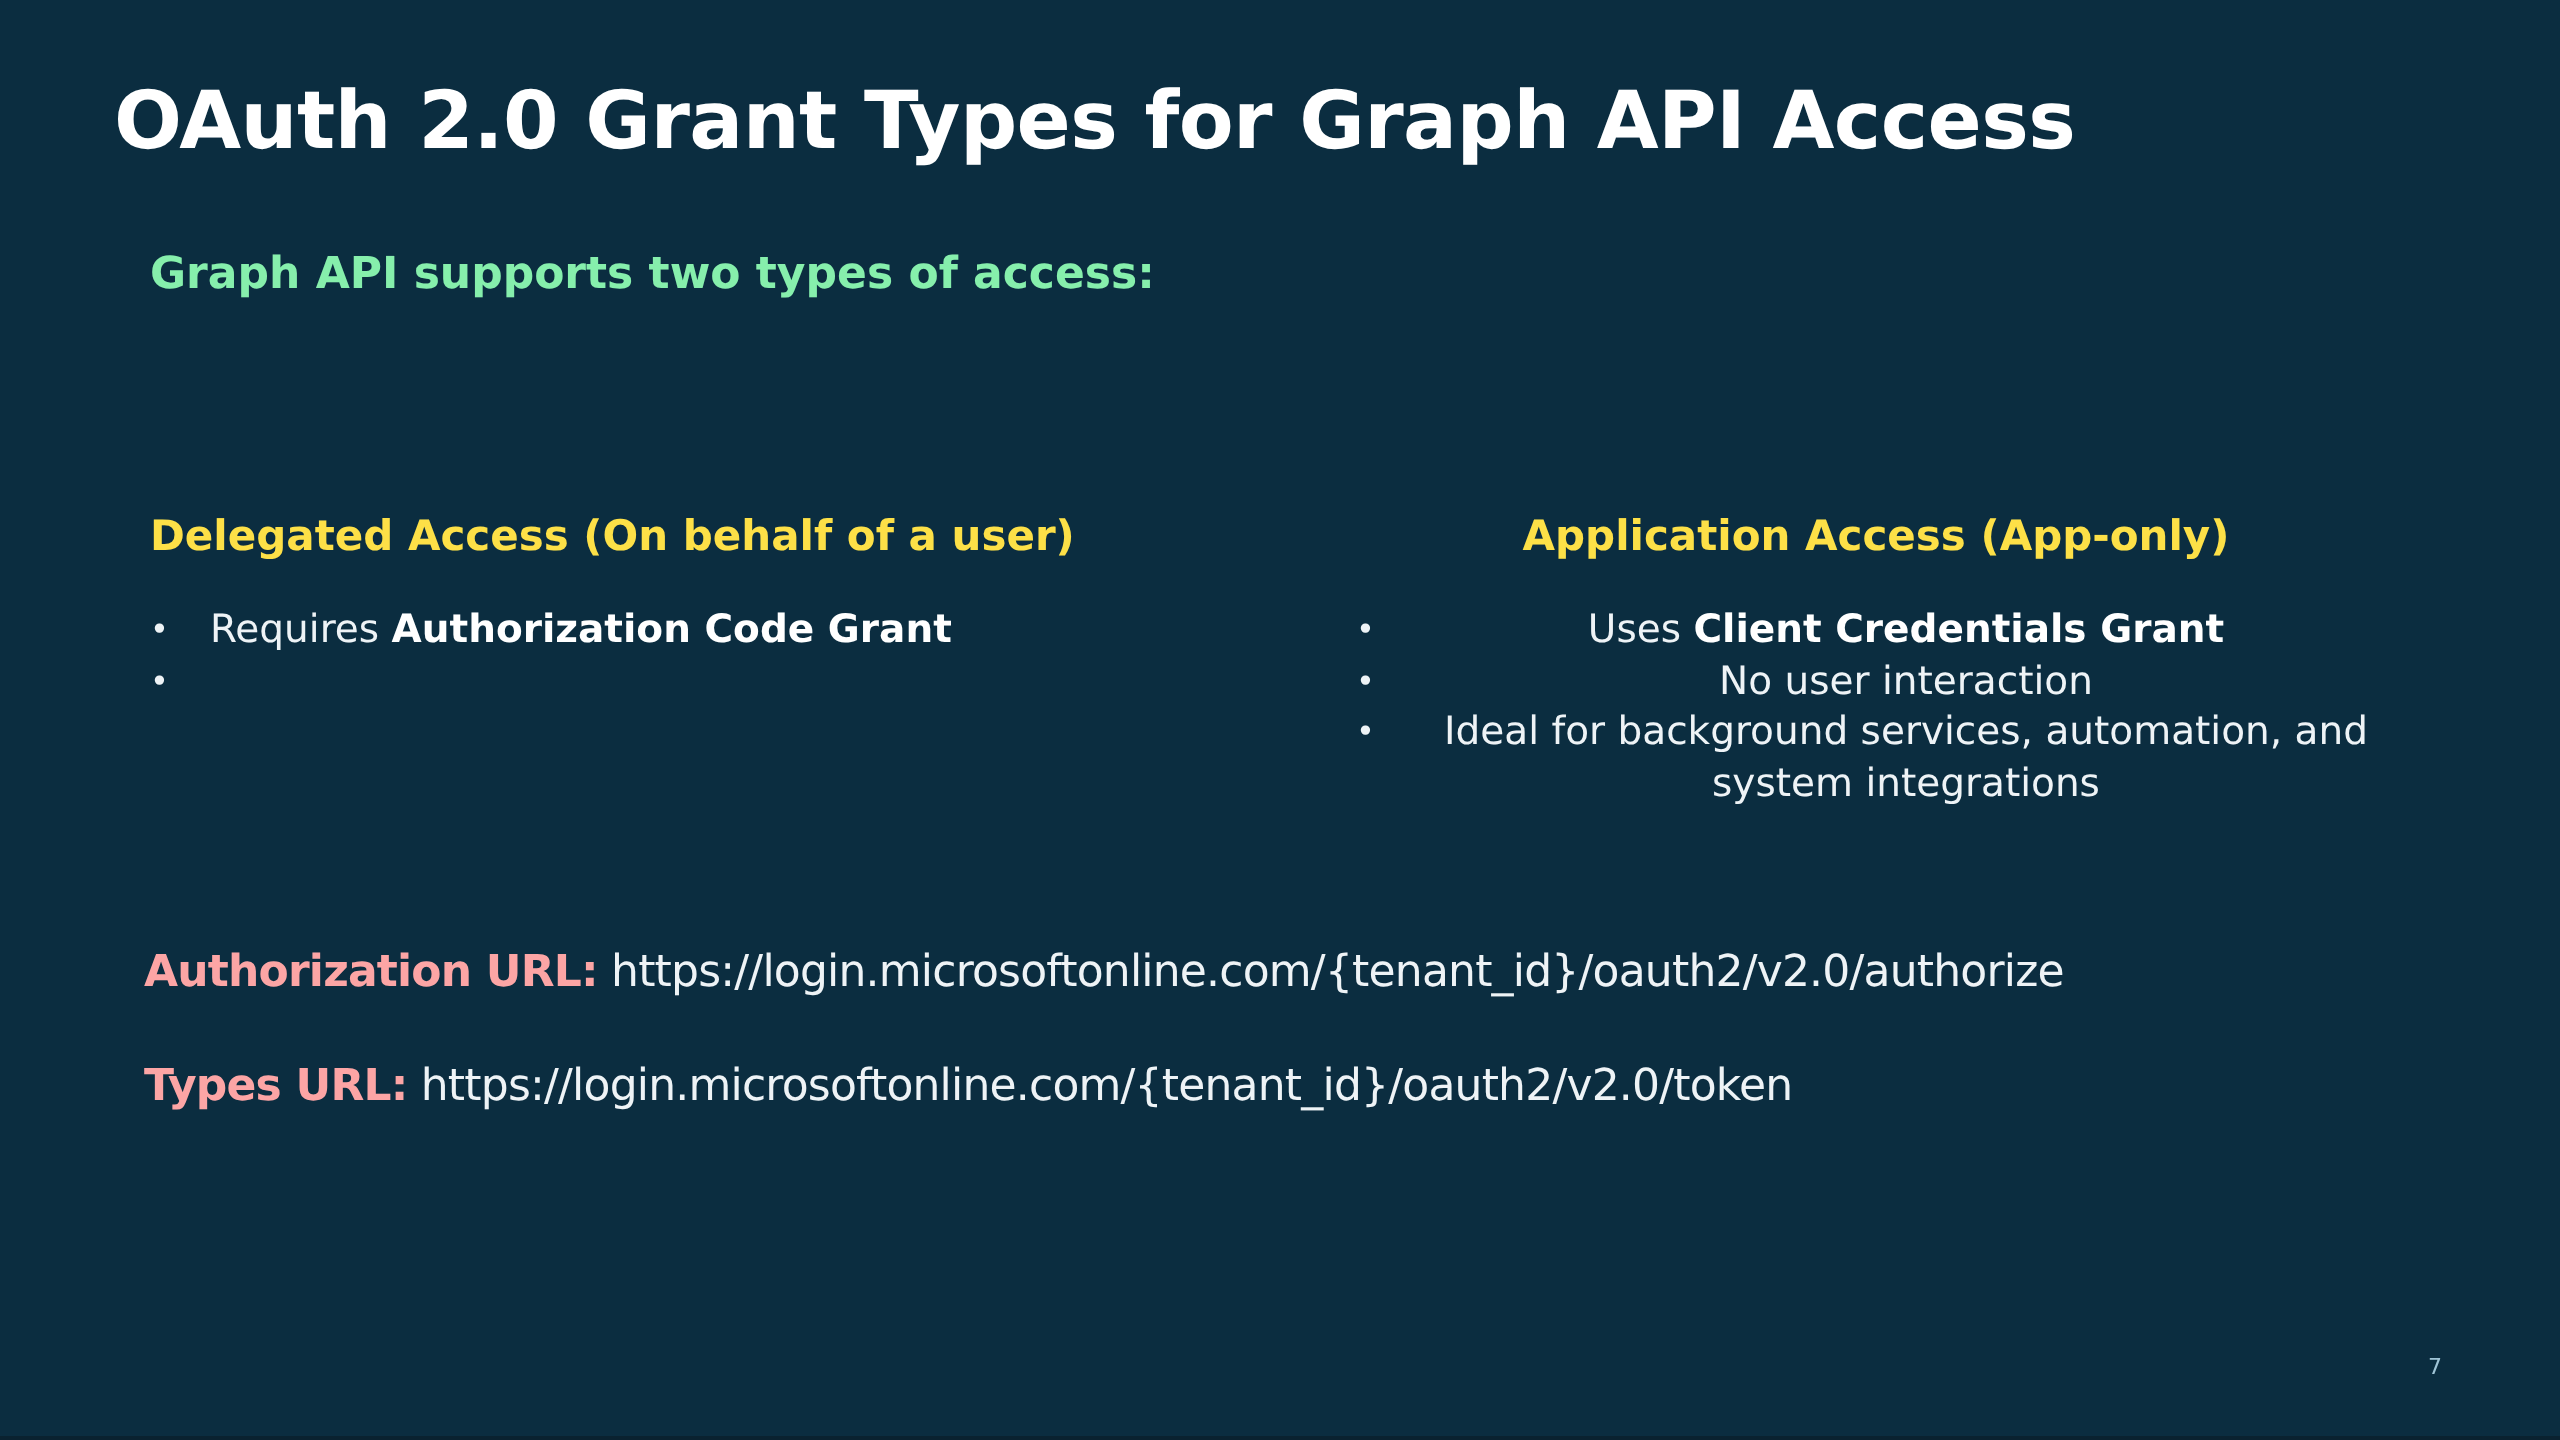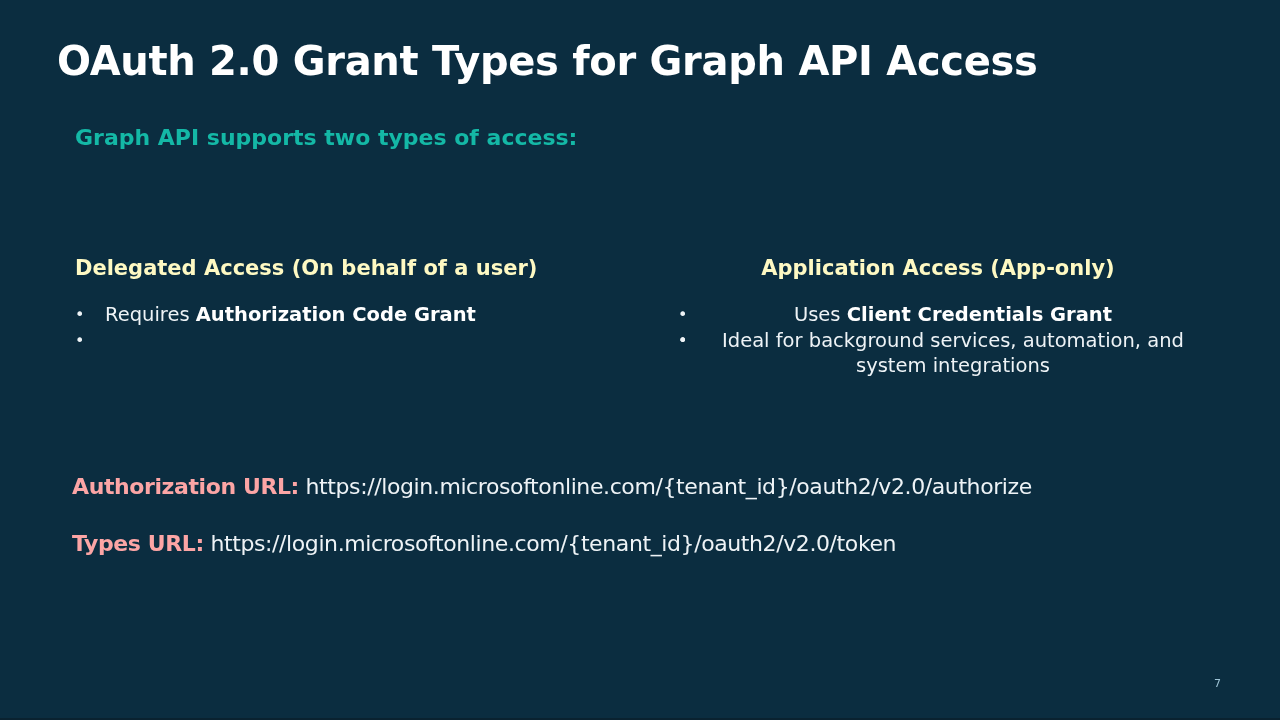--- a/index.html
+++ b/index.html
@@ -54,33 +54,33 @@
       letter-spacing: -0.3px;
       color: #ffffff;
       white-space: nowrap;
     }
     .intro {
       position: absolute;
       left: 75px;
       top: 125px;
       font-size: 22px;
       font-weight: bold;
-      color: #14b8a6;
+      color: #86efac;
       white-space: nowrap;
     }
     .column {
       position: absolute;
       top: 256px;
     }
     .col-left { left: 75px; width: 560px; }
     .col-right { left: 678px; width: 520px; text-align: center; }
     .col-heading {
       font-size: 21px;
       font-weight: bold;
-      color: #fef9c3;
+      color: #fde047;
       white-space: nowrap;
       margin-bottom: 22px;
     }
     ul.bullets {
       list-style: none;
       margin: 0;
       padding: 0;
     }
     ul.bullets li {
       position: relative;
@@ -141,20 +141,21 @@
 
   <div class="column col-right">
     <div class="col-heading">Application Access (App-only)</div>
     <ul class="bullets">
       <li>
         <span class="dot">•</span>
         <span>Uses </span><b>Client Credentials Grant</b>
       </li>
       <li>
         <span class="dot">•</span>
+        <span>No user interaction</span>
       </li>
       <li>
         <span class="dot">•</span>
         <span>Ideal for background services, automation, and system integrations</span>
       </li>
     </ul>
   </div>
 
   <div class="url-line url-auth">
     <span class="lbl">Authorization URL:</span><span> https://login.microsoftonline.com/{tenant_id}/oauth2/v2.0/authorize</span>

